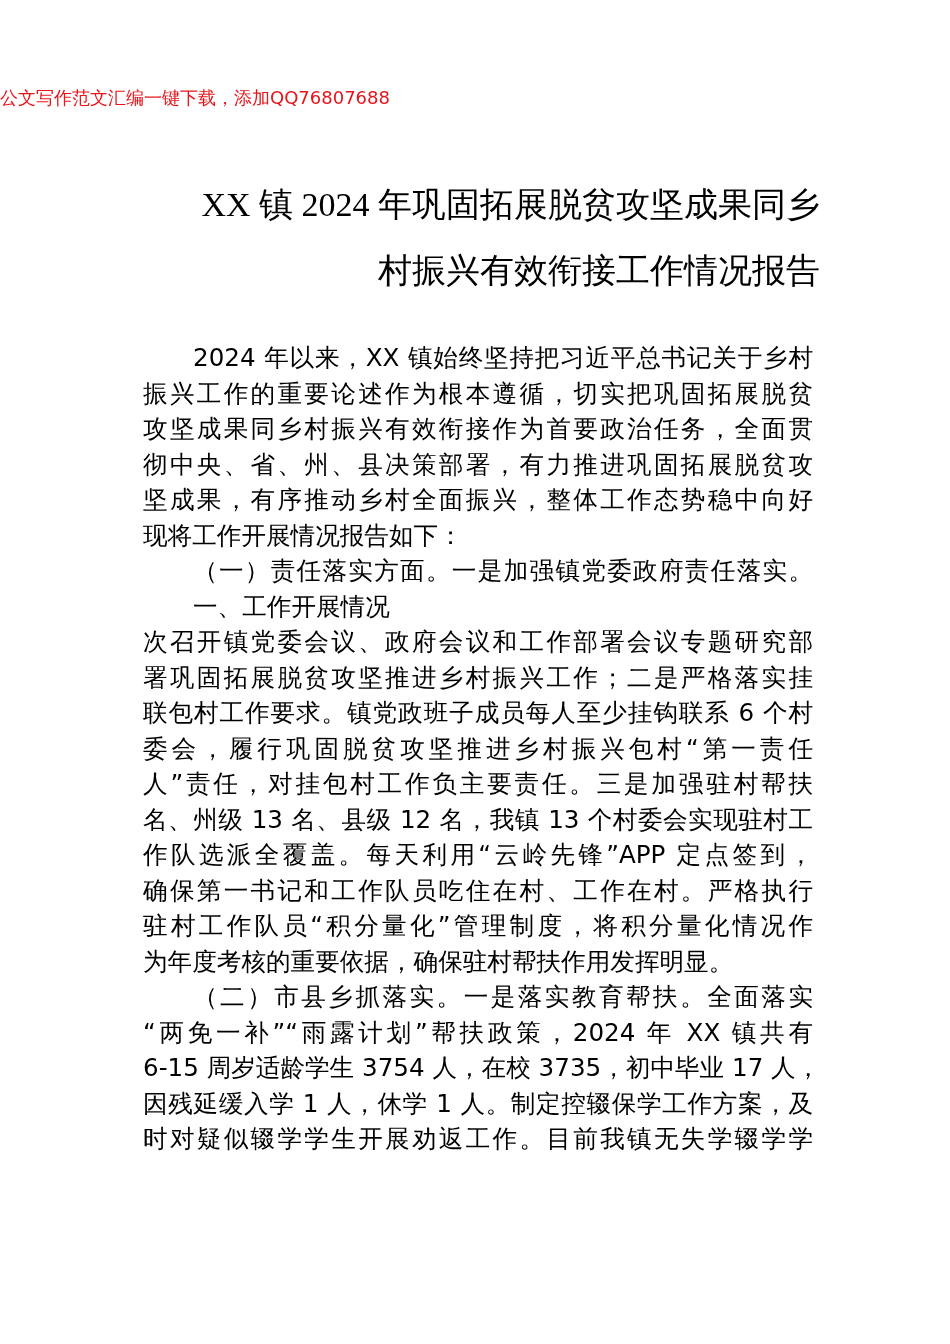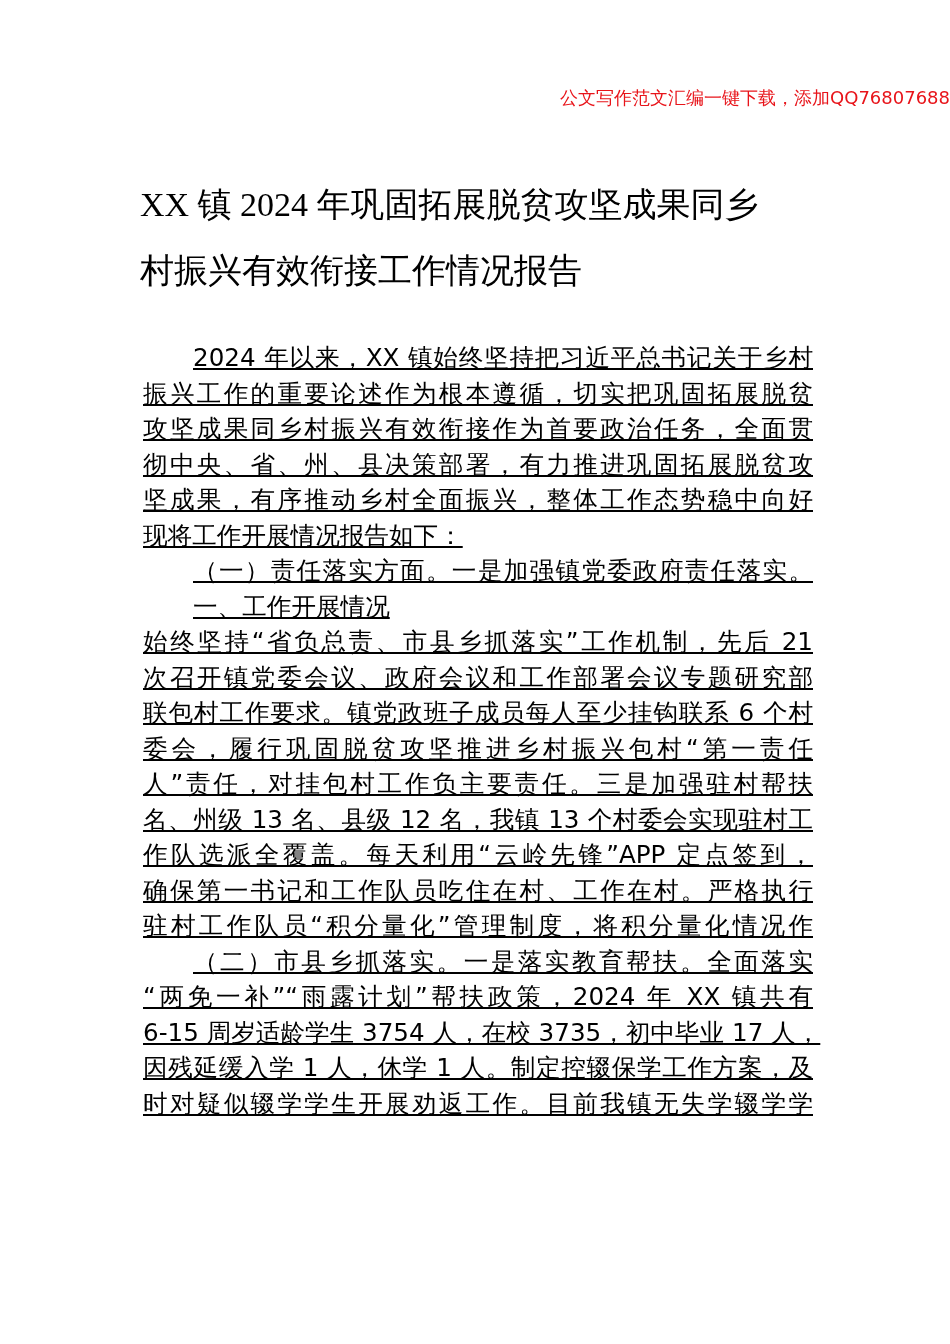--- a/index.html
+++ b/index.html
@@ -20,52 +20,51 @@
       left: 0; top: 0;
       width: 950px;
       height: 1344px;
       background: #ffffff;
     }
     .promo {
       position: absolute;
       top: 86px;
       left: 0;
       width: 950px;
-      text-align: right;
+      text-align: left;
       font-size: 18px;
       line-height: 24px;
       color: #e8141a;
       font-family: "DejaVu Sans", "Liberation Sans", sans-serif;
       letter-spacing: 0px;
     }
     .title {
       position: absolute;
       top: 172px;
       left: 140px;
       width: 680px;
-      text-align: left;
+      text-align: right;
       font-size: 34px;
       line-height: 66px;
       font-family: "Liberation Serif", "DejaVu Serif", serif;
       font-weight: normal;
       margin: 0;
     }
     .title .line {
       display: block;
       white-space: nowrap;
     }
     .body {
       position: absolute;
       top: 340px;
       left: 143px;
       width: 670px;
       font-size: 24.6px;
       line-height: 35.5px;
       font-family: "DejaVu Sans", "Liberation Sans", sans-serif;
-      text-decoration: underline;
     }
     .body .ln {
       display: block;
       white-space: nowrap;
       text-align: justify;
       text-align-last: justify;
       height: 35.5px;
     }
     .body .ln.last {
       text-align-last: left;
@@ -88,29 +87,30 @@
 
   <div class="body">
     <span class="ln indent">2024 年以来，XX 镇始终坚持把习近平总书记关于乡村</span>
     <span class="ln">振兴工作的重要论述作为根本遵循，切实把巩固拓展脱贫</span>
     <span class="ln">攻坚成果同乡村振兴有效衔接作为首要政治任务，全面贯</span>
     <span class="ln">彻中央、省、州、县决策部署，有力推进巩固拓展脱贫攻</span>
     <span class="ln">坚成果，有序推动乡村全面振兴，整体工作态势稳中向好</span>
     <span class="ln last">现将工作开展情况报告如下：</span>
     <span class="ln indent">（一）责任落实方面。一是加强镇党委政府责任落实。</span>
     <span class="ln indent last">一、工作开展情况</span>
-    <span class="ln">始终坚持“省负总责、市县乡抓落实”工作机制，先后 21</span>
     <span class="ln">次召开镇党委会议、政府会议和工作部署会议专题研究部</span>
+    <span class="ln">署巩固拓展脱贫攻坚推进乡村振兴工作；二是严格落实挂</span>
     <span class="ln">联包村工作要求。镇党政班子成员每人至少挂钩联系 6 个村</span>
     <span class="ln">委会，履行巩固脱贫攻坚推进乡村振兴包村“第一责任</span>
     <span class="ln">人”责任，对挂包村工作负主要责任。三是加强驻村帮扶</span>
     <span class="ln">名、州级 13 名、县级 12 名，我镇 13 个村委会实现驻村工</span>
     <span class="ln">作队选派全覆盖。每天利用“云岭先锋”APP 定点签到，</span>
     <span class="ln">确保第一书记和工作队员吃住在村、工作在村。严格执行</span>
     <span class="ln">驻村工作队员“积分量化”管理制度，将积分量化情况作</span>
+    <span class="ln last">为年度考核的重要依据，确保驻村帮扶作用发挥明显。</span>
     <span class="ln indent">（二）市县乡抓落实。一是落实教育帮扶。全面落实</span>
     <span class="ln">“两免一补”“雨露计划”帮扶政策，2024 年 XX 镇共有</span>
     <span class="ln">6-15 周岁适龄学生 3754 人，在校 3735，初中毕业 17 人，</span>
     <span class="ln">因残延缓入学 1 人，休学 1 人。制定控辍保学工作方案，及</span>
     <span class="ln">时对疑似辍学学生开展劝返工作。目前我镇无失学辍学学</span>
   </div>
 
 </div>
 
 </body></html>

